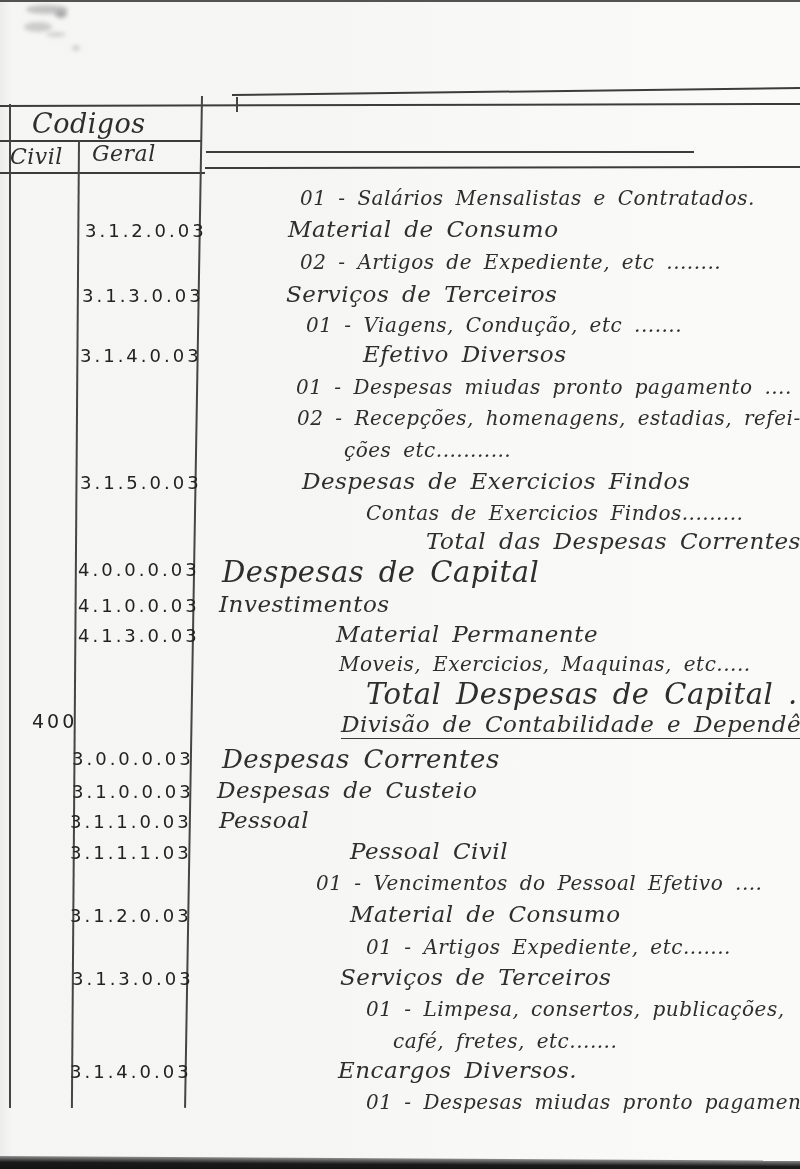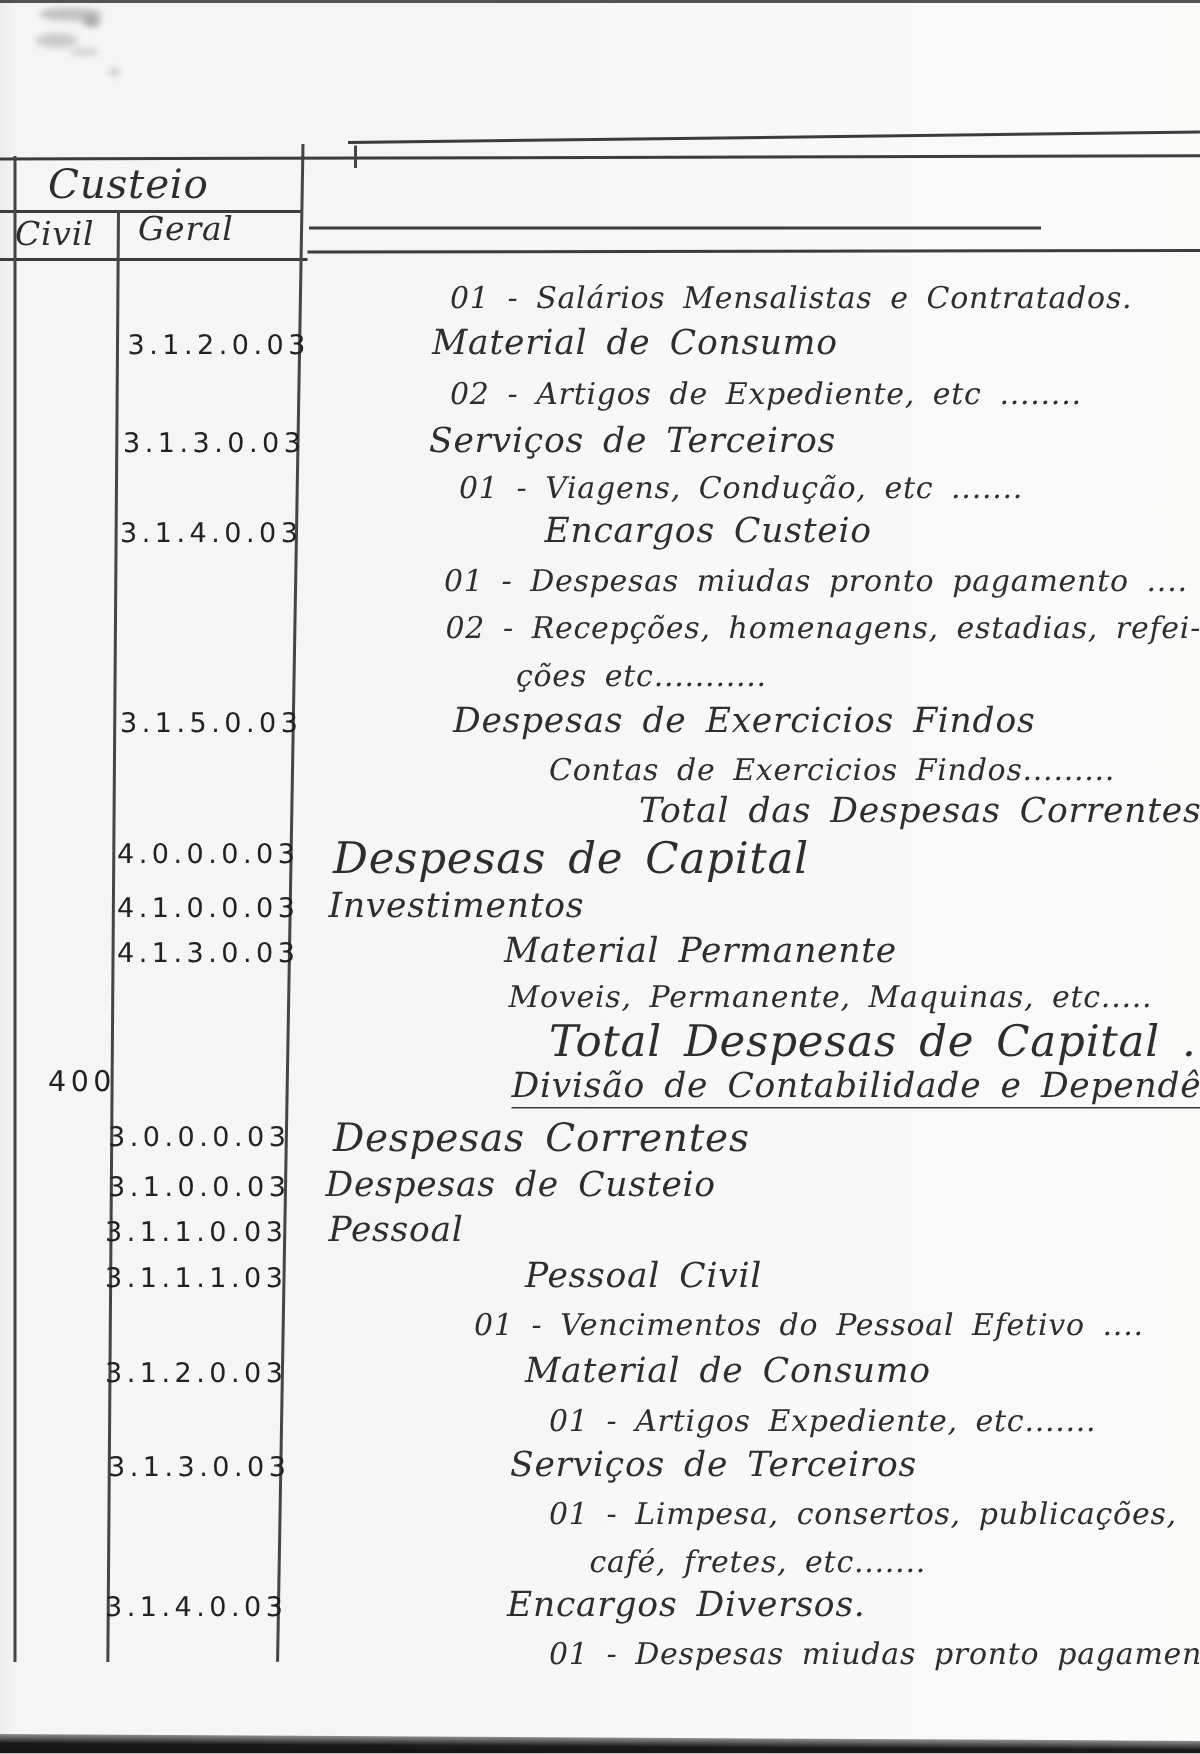--- a/index.html
+++ b/index.html
@@ -65,50 +65,50 @@
   <div class="vline" style="left:236px;top:97px;height:15px;"></div>
   <div class="hline" style="left:0;top:140px;width:202px;"></div>
   <div class="hline" style="left:206px;top:151px;width:488px;height:1.5px;"></div>
   <div class="hline" style="left:0;top:172px;width:205px;"></div>
   <div class="hline" style="left:205px;top:167px;width:595px;transform:rotate(-0.1deg);transform-origin:top left;"></div>
 
   <div class="vline" style="left:9px;top:104px;height:1004px;"></div>
   <div class="vline" style="left:78px;top:140px;height:968px;transform:rotate(0.42deg);transform-origin:top center;"></div>
   <div class="vline" style="left:201px;top:96px;height:1012px;transform:rotate(0.96deg);transform-origin:top center;"></div>
 
-  <div class="abs hw sz-lg" style="left:32px;top:108px;font-size:27px;">Custeio</div>
+  <div class="abs hw sz-lg" style="left:32px;top:108px;font-size:27px;">Codigos</div>
   <div class="abs hw" style="left:10px;top:144px;font-size:22px;">Civil</div>
   <div class="abs hw" style="left:92px;top:141px;font-size:22px;">Geral</div>
 
   <div class="abs code" style="left:32px;top:710px;font-size:19px;">400</div>
 
   <div>
       <div class="abs hw sz-n" style="left: 300px; top: 186px;">01 - Salários Mensalistas e Contratados.</div>
       <div class="abs code" style="left: 85px; top: 220px;">3.1.2.0.03</div>
       <div class="abs hw sz-md" style="left: 288px; top: 216px;">Material de Consumo</div>
       <div class="abs hw sz-n" style="left: 300px; top: 250px;">02 - Artigos de Expediente, etc ........</div>
       <div class="abs code" style="left: 82px; top: 285px;">3.1.3.0.03</div>
       <div class="abs hw sz-md" style="left: 286px; top: 281px;">Serviços de Terceiros</div>
       <div class="abs hw sz-n" style="left: 306px; top: 313px;">01 - Viagens, Condução, etc .......</div>
       <div class="abs code" style="left: 80px; top: 345px;">3.1.4.0.03</div>
-      <div class="abs hw sz-md" style="left: 363px; top: 341px;">Encargos Custeio</div>
+      <div class="abs hw sz-md" style="left: 363px; top: 341px;">Efetivo Diversos</div>
       <div class="abs hw sz-n" style="left: 296px; top: 375px; text-align: center;">01 - Despesas miudas pronto pagamento ....</div>
       <div class="abs hw sz-n" style="left: 297px; top: 406px;">02 - Recepções, homenagens, estadias, refei-</div>
       <div class="abs hw sz-n" style="left: 344px; top: 438px;">ções etc...........</div>
       <div class="abs code" style="left: 80px; top: 472px;">3.1.5.0.03</div>
       <div class="abs hw sz-md" style="left: 302px; top: 468px;">Despesas de Exercicios Findos</div>
       <div class="abs hw sz-n" style="left: 366px; top: 501px;">Contas de Exercicios Findos.........</div>
       <div class="abs hw sz-md" style="left: 426px; top: 528px;">Total das Despesas Correntes..</div>
       <div class="abs code" style="left: 78px; top: 559px;">4.0.0.0.03</div>
       <div class="abs hw sz-xl" style="left: 222px; top: 555px;">Despesas de Capital</div>
       <div class="abs code" style="left: 78px; top: 595px;">4.1.0.0.03</div>
       <div class="abs hw sz-md" style="left: 219px; top: 591px;">Investimentos</div>
       <div class="abs code" style="left: 78px; top: 625px;">4.1.3.0.03</div>
       <div class="abs hw sz-md" style="left: 336px; top: 621px;">Material Permanente</div>
-      <div class="abs hw sz-n" style="left: 339px; top: 652px;">Moveis, Permanente, Maquinas, etc.....</div>
+      <div class="abs hw sz-n" style="left: 339px; top: 652px;">Moveis, Exercicios, Maquinas, etc.....</div>
       <div class="abs hw sz-xl" style="left: 366px; top: 677px;">Total Despesas de Capital ....</div>
       <div class="abs hw sz-md underlined" style="left: 341px; top: 711px;">Divisão de Contabilidade e Dependência</div>
       <div class="abs code" style="left: 72px; top: 748px;">3.0.0.0.03</div>
       <div class="abs hw sz-lg" style="left: 222px; top: 744px;">Despesas Correntes</div>
       <div class="abs code" style="left: 72px; top: 781px;">3.1.0.0.03</div>
       <div class="abs hw sz-md" style="left: 217px; top: 777px;">Despesas de Custeio</div>
       <div class="abs code" style="left: 70px; top: 811px;">3.1.1.0.03</div>
       <div class="abs hw sz-md" style="left: 219px; top: 807px;">Pessoal</div>
       <div class="abs code" style="left: 70px; top: 842px;">3.1.1.1.03</div>
       <div class="abs hw sz-md" style="left: 350px; top: 838px;">Pessoal Civil</div>

